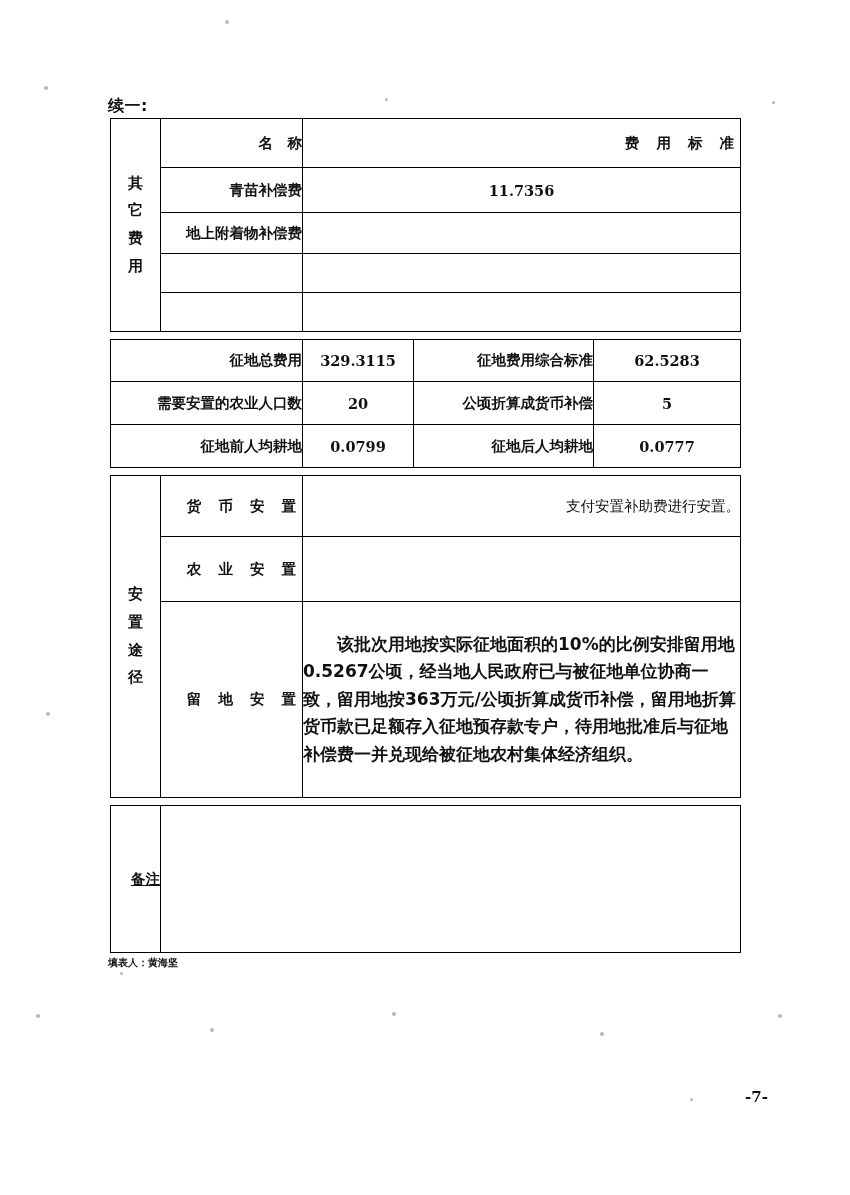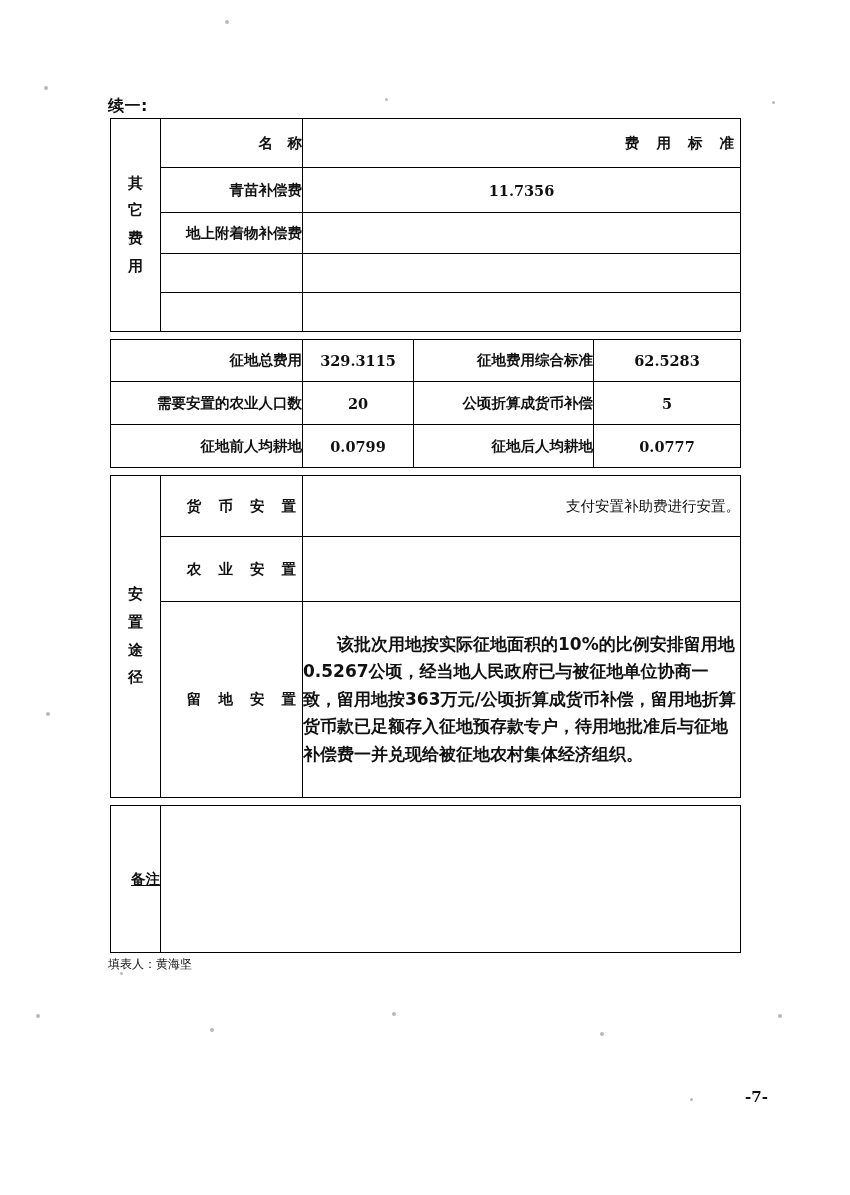--- a/index.html
+++ b/index.html
@@ -106,22 +106,22 @@
     border: none;
     height: 7px;
     background: #ffffff;
   }
 
   
   .filler-line {
     position: absolute;
     left: 108px;
     top: 956px;
-    font-size: 12px;
-    font-weight: normal;
+    font-size: 10px;
+    font-weight: bold;
     white-space: nowrap;
   }
 
   
   .page-number {
     position: absolute;
     right: 82px;
     top: 1088px;
     font-size: 15px;
     font-weight: bold;

